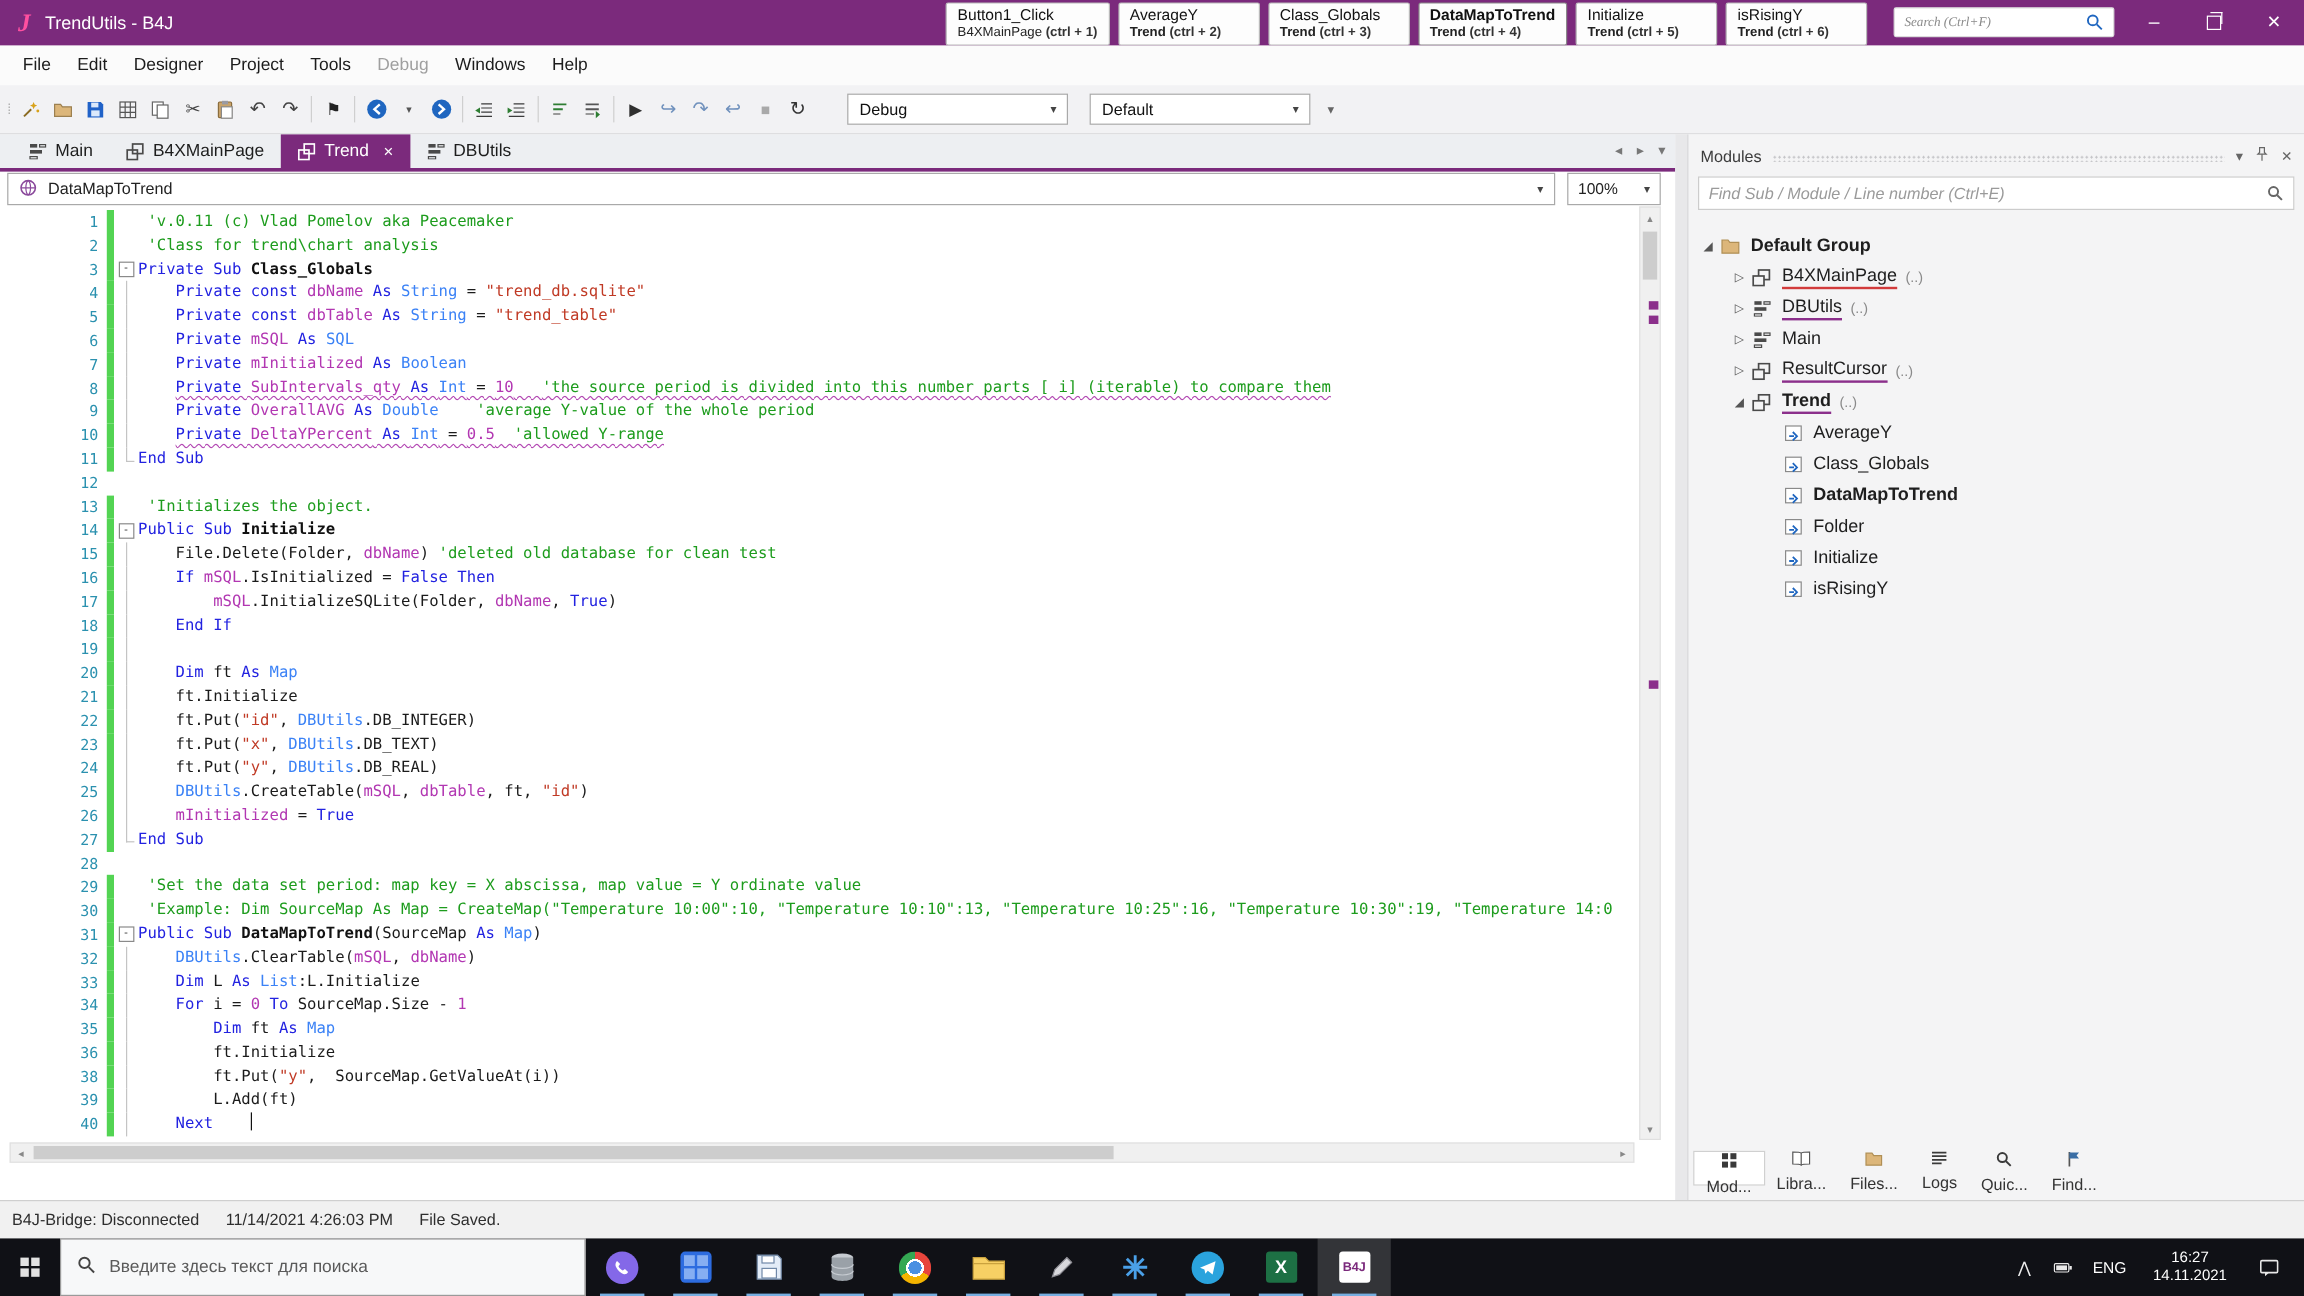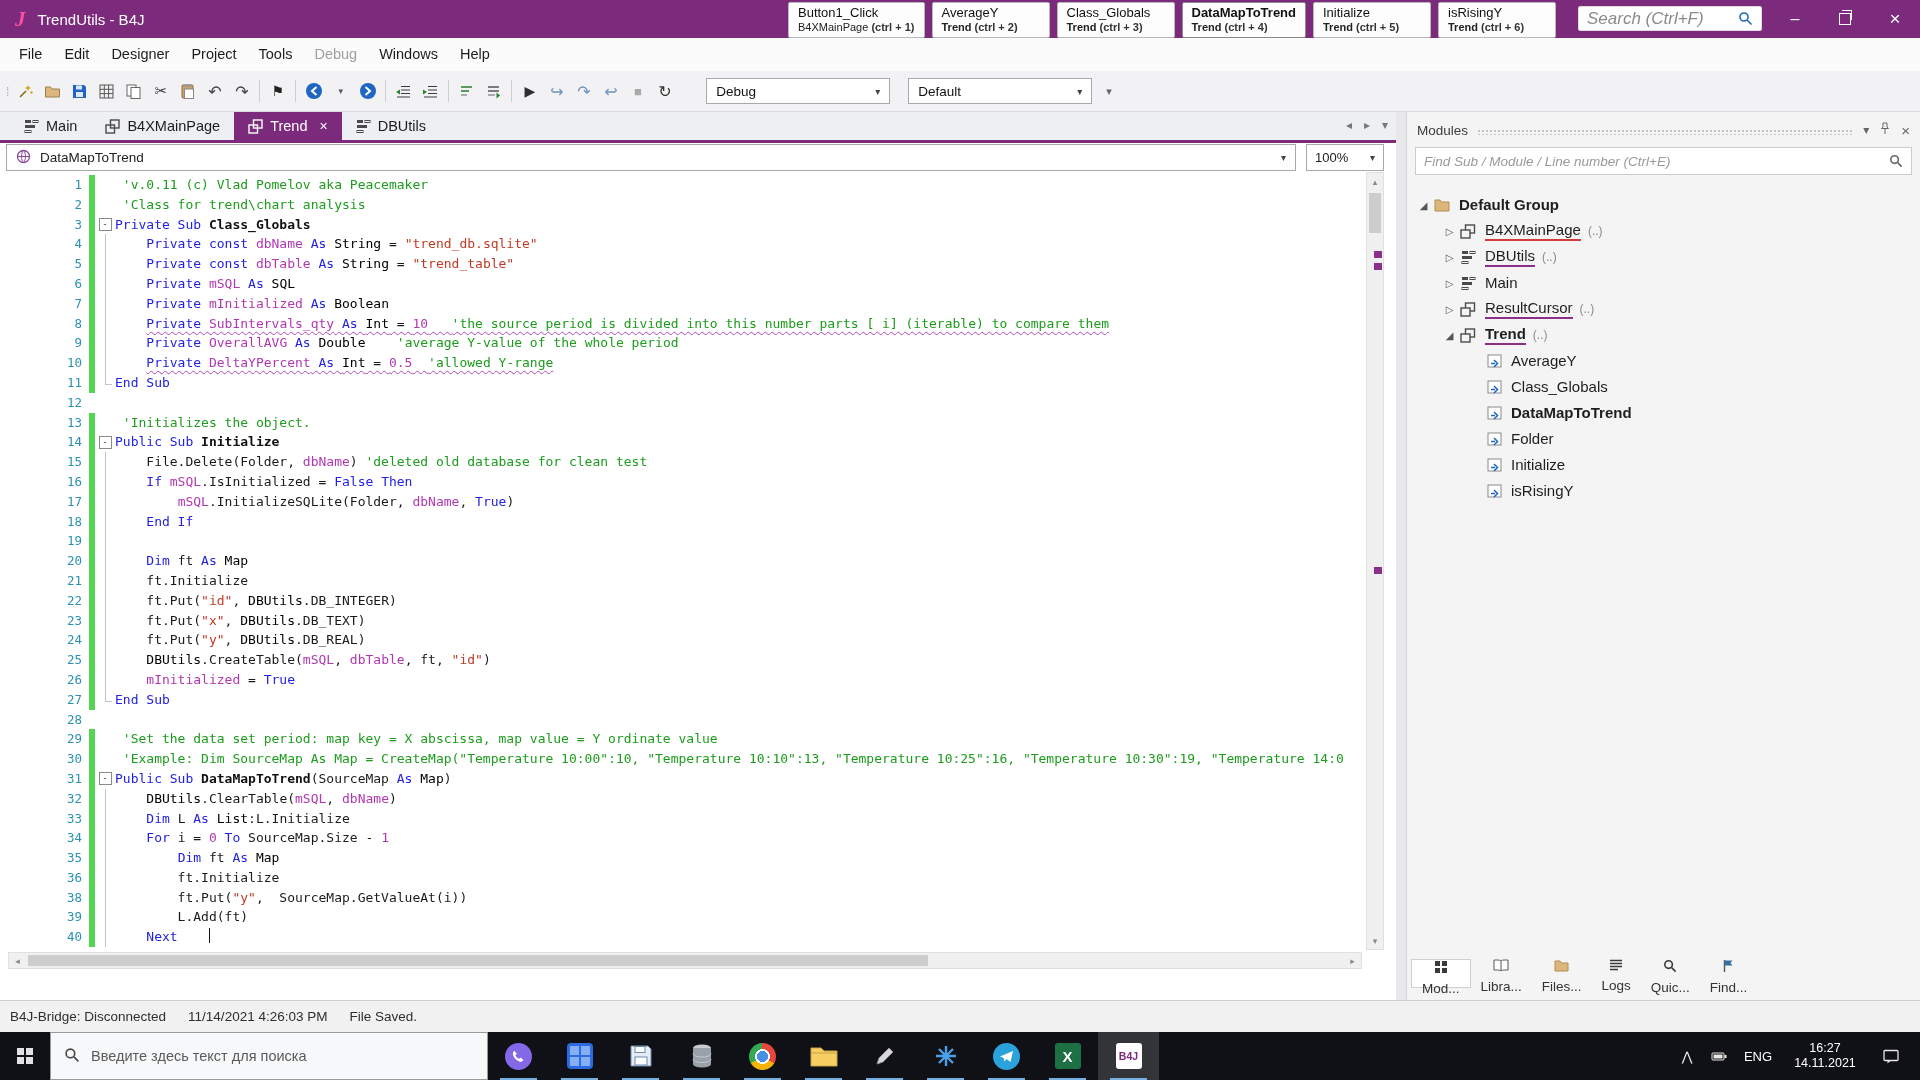--- a/index.html
+++ b/index.html
@@ -12,21 +12,21 @@
   .title-text{font-size:15px;color:#fff;}
   .quick-tabs{position:absolute;left:788px;top:2px;display:flex;gap:7px;}
   .qtab{background:#fdfdfd;border:1px solid #b9b9b9;border-radius:2px;padding:2px 9px 3px;min-width:98px;color:#111;cursor:default;}
   .qtab .l1{font-size:13px;line-height:16px;white-space:nowrap;color:#111;}
   .qtab.active{border-color:#8a8a8a;}
   .qtab.active .l1{font-weight:bold;}
   .qtab .l2{font-size:11px;line-height:13px;color:#222;white-space:nowrap;}
   .qtab .mod{font-weight:bold;}
   .qtab.nb .mod{font-weight:normal;}
   .qtab .sc{font-weight:bold;color:#333;}
-  .tb-search{position:absolute;right:158px;top:6px;width:184px;height:25px;background:#fff;border:1px solid #dcdcdc;border-radius:2px;display:flex;align-items:center;padding:0 8px;color:#8a8a8a;font-style:italic;font-size:17px;box-sizing:border-box;}
+  .tb-search{position:absolute;right:158px;top:6px;width:184px;height:25px;background:#fff;border:1px solid #dcdcdc;border-radius:2px;display:flex;align-items:center;padding:0 8px;color:#8a8a8a;font-style:italic;font-size:11px;box-sizing:border-box;font-family:Liberation Serif, serif;}
   .tb-search .mag{margin-left:auto;display:flex;}
   .win-controls{position:absolute;right:0;top:0;height:38px;display:flex;}
   .wc{width:50px;display:flex;align-items:center;justify-content:center;color:#fff;font-size:16px;}
   .wc-restore{width:10px;height:10px;border:1px solid #fff;position:relative;}
   .wc-restore:before{content:"";position:absolute;left:2px;top:-4px;width:9px;height:9px;border:1px solid #fff;border-bottom:none;border-left:none;}
 
   
   .menubar{position:absolute;top:38px;left:0;width:1920px;height:33px;background:#fbfbfb;display:flex;align-items:center;padding-left:8px;box-sizing:border-box;}
   .mi{padding:0 11px;font-size:14.5px;color:#1c1c1c;line-height:33px;}
   .mi.disabled{color:#9f9f9f;}
@@ -62,21 +62,21 @@
   #lines{position:absolute;left:0;top:0;right:34px;bottom:0;overflow:hidden;padding-top:3px;}
   .cl{display:flex;height:19.8px;}
   .ln{flex:0 0 82px;text-align:right;padding-right:5px;color:#2b91af;font:12.5px/19.8px "DejaVu Sans Mono",monospace;}
   .chg{flex:0 0 6px;margin-left:2px;}
   .chg.on{background:#53d453;}
   .fold{flex:0 0 20px;position:relative;display:flex;align-items:center;justify-content:center;}
   .fbox{width:11px;height:11px;border:1px solid #8a8a8a;background:#fff;font:9px/10px "DejaVu Sans Mono",monospace;text-align:center;color:#333;z-index:1;}
   .fline{position:absolute;left:50%;top:0;bottom:0;width:1px;background:#c4c4c4;}
   .fend{position:absolute;left:50%;top:0;height:11px;width:6px;border-left:1px solid #c4c4c4;border-bottom:1px solid #c4c4c4;}
   .code{font:13px/19.8px "DejaVu Sans Mono",monospace;white-space:pre;color:#1b1b1b;}
-  .kw{color:#2222e0;} .typ{color:#000000;} .var{color:#b237b2;} .str{color:#c03a25;}
+  .kw{color:#2222e0;} .typ{color:#3b82f6;} .var{color:#b237b2;} .str{color:#c03a25;}
   .com{color:#1d9c1d;} .num{color:#b237b2;} .sub{font-weight:bold;color:#111;}
   .sq{text-decoration-line:underline;text-decoration-style:wavy;text-decoration-color:#b44ab4;text-decoration-thickness:1px;text-underline-offset:3px;}
   .caret{display:inline-block;width:1.5px;height:15px;background:#111;vertical-align:-2px;}
 
   .vscroll{position:absolute;right:12px;top:0;width:18px;height:778px;background:#f0f0f0;border:1px solid #e0e0e0;box-sizing:border-box;display:flex;flex-direction:column;}
   .vs-arrow{height:17px;display:flex;align-items:center;justify-content:center;color:#888;font-size:9px;}
   .vs-track{position:relative;flex:1;}
   .vs-thumb{position:absolute;top:3px;left:2px;right:2px;height:40px;background:#cdcdcd;}
   .vmark{position:absolute;right:1px;width:8px;height:7px;background:#8b2f8b;}
   .hscroll{position:absolute;top:952px;left:8px;width:1354px;height:17px;background:#f0f0f0;border:1px solid #e0e0e0;display:flex;align-items:center;box-sizing:border-box;}

